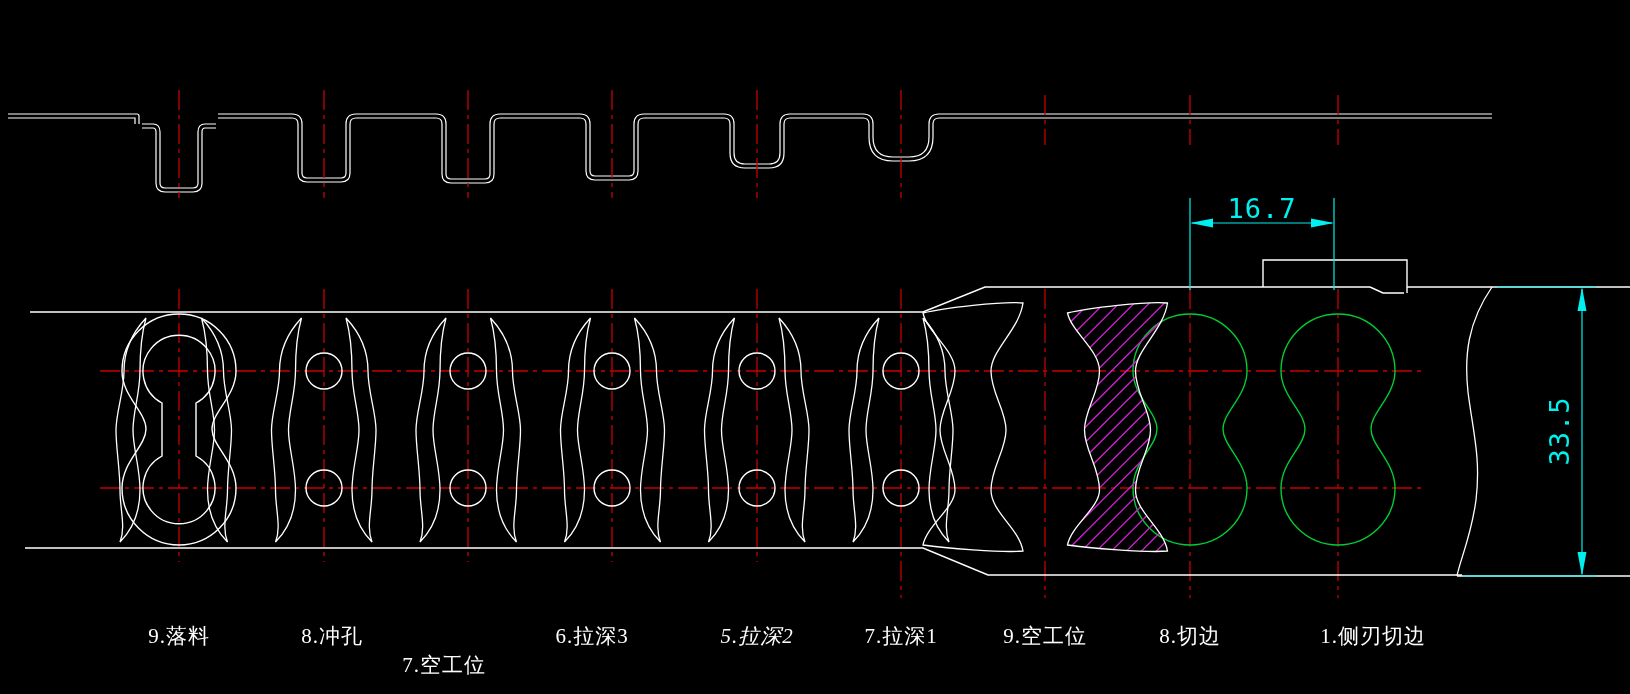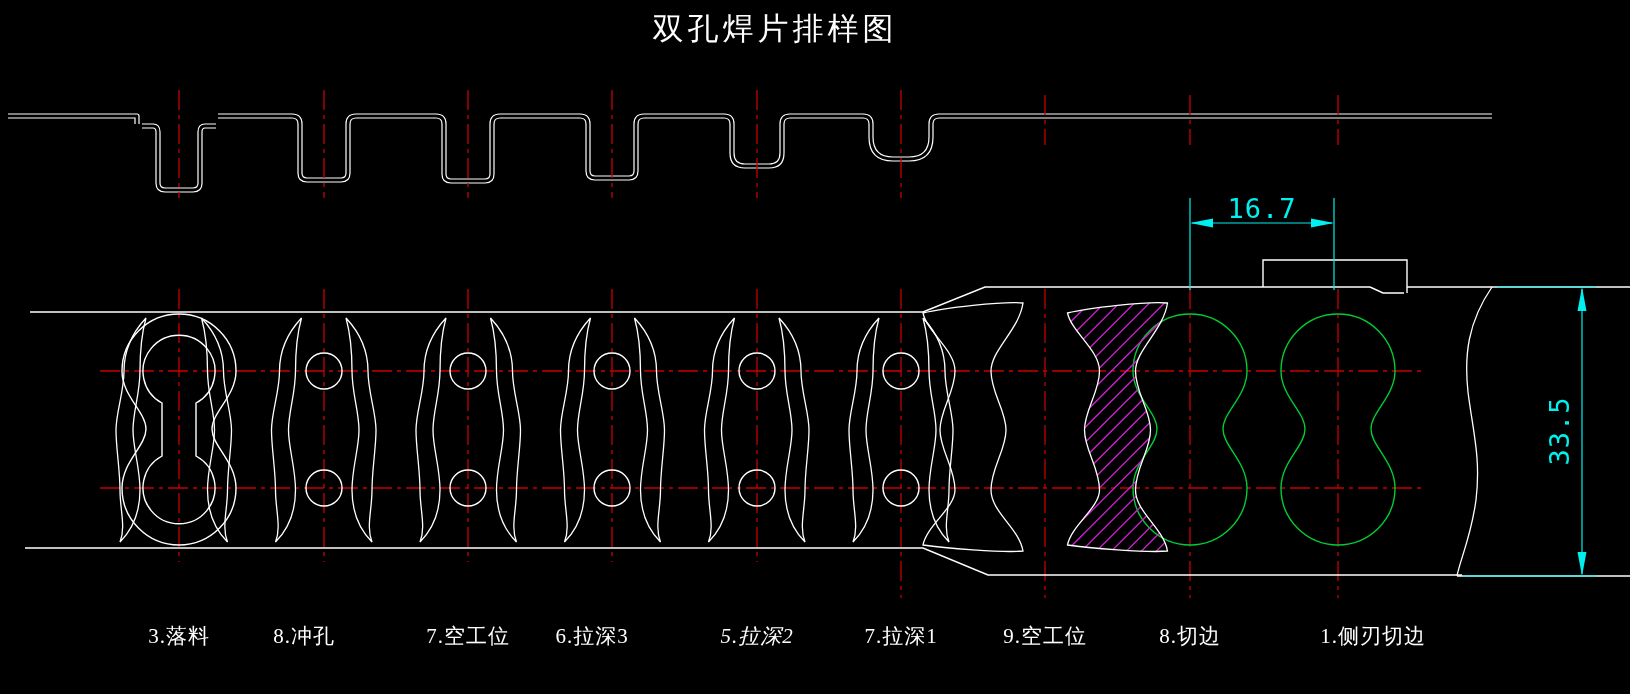--- a/index.html
+++ b/index.html
@@ -130,24 +130,23 @@
         <path d="M1582,289 V574" fill="none" stroke="#00f0f0" stroke-width="1.2"></path>
         <polygon points="1582,287 1577.5,311 1586.5,311" fill="#00f0f0"></polygon>
         <polygon points="1582,576 1577.5,552 1586.5,552" fill="#00f0f0"></polygon>
       </g>
     <g>
       <text class="dim-text" x="1262" y="218" text-anchor="middle">16.7</text>
       <text class="dim-text" x="1560" y="440" text-anchor="middle" transform="rotate(-90 1560 431)">33.5</text>
     </g>
   </svg>
 
-  <div class="page-title">双孔焊片排样图</div>
 
-  <span class="station-label" style="left: 179px;">3.落料</span>
-  <span class="station-label" style="left: 304px;">8.冲孔</span>
-  <span class="station-label" style="left: 468px;">7.空工位</span>
+  <span class="station-label" style="left: 179px;">9.落料</span>
+  <span class="station-label" style="left: 332px;">8.冲孔</span>
+  <span class="station-label" style="left: 444px; margin-top: 29px;">7.空工位</span>
   <span class="station-label" style="left: 592px;">6.拉深3</span>
   <span class="station-label" style="left: 757px; font-style: italic;">5.拉深2</span>
   <span class="station-label" style="left: 901px;">7.拉深1</span>
   <span class="station-label" style="left: 1045px;">9.空工位</span>
   <span class="station-label" style="left: 1190px;">8.切边</span>
   <span class="station-label" style="left: 1338px; margin-left: 35px;">1.侧刃切边</span>
 </div>
 
 </body></html>

